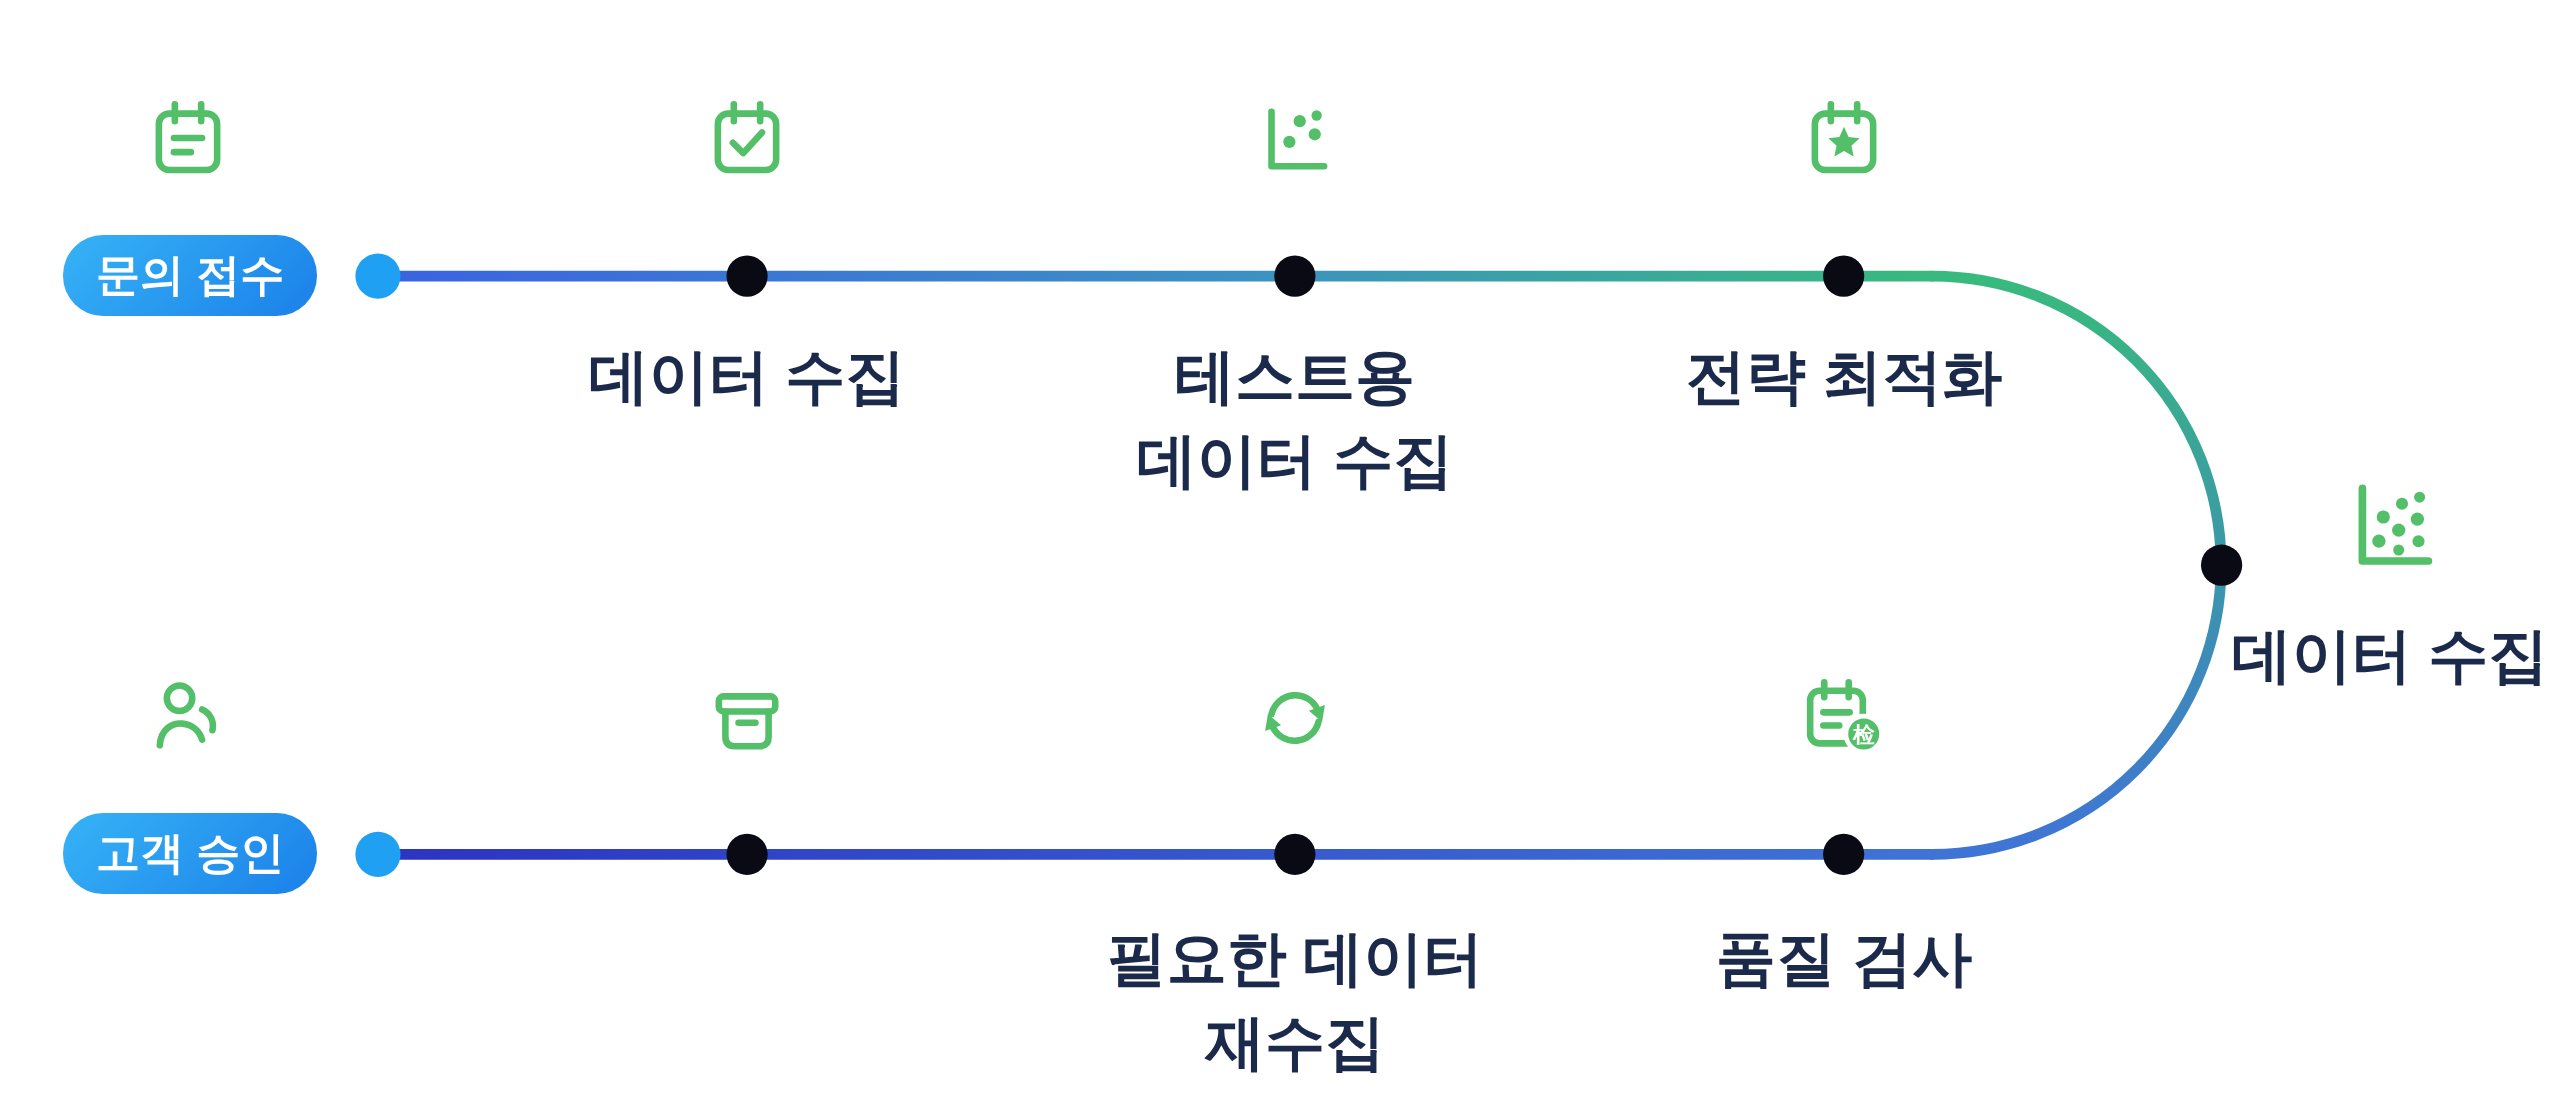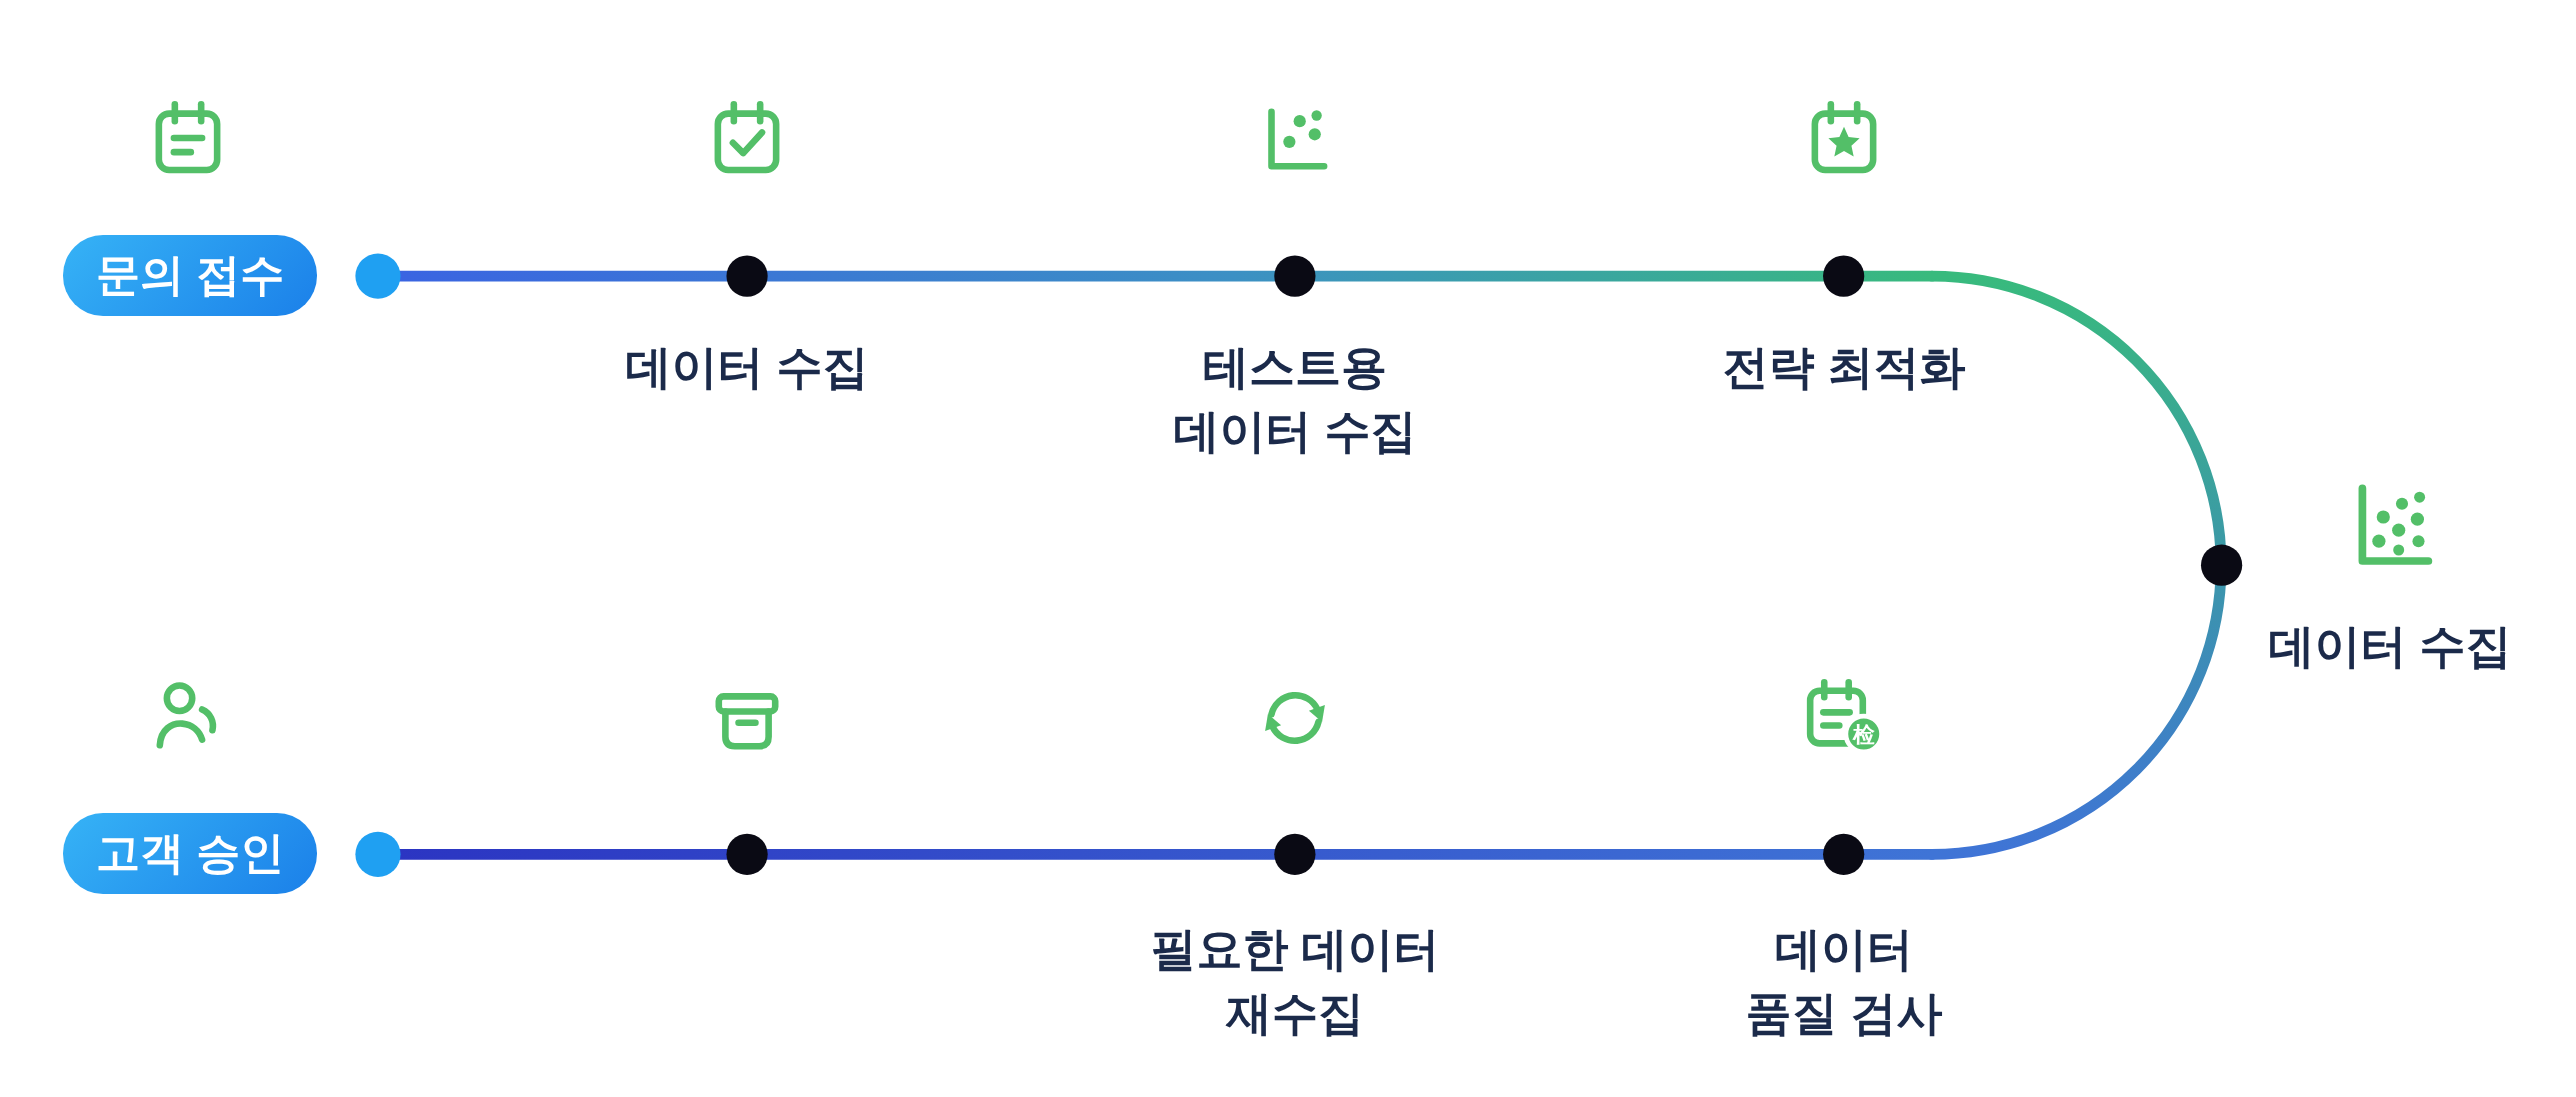--- a/index.html
+++ b/index.html
@@ -36,21 +36,21 @@
   .icon-lg { width: 110px; height: 110px; }
   .icon-svg { stroke: #53BF68; fill: none; stroke-width: 7; stroke-linecap: round; stroke-linejoin: round; }
   .icon-svg .fill { fill: #53BF68; stroke: none; }
   .icon-svg .badge { fill: #53BF68; stroke: #ffffff; stroke-width: 5; }
   .icon-svg text { stroke: none; fill: #ffffff; font-weight: bold; font-size: 23px; font-family: "Liberation Sans", "DejaVu Sans", sans-serif; }
 
   .step-label {
     position: absolute;
     transform: translateX(-50%);
     text-align: center;
-    font-size: 46px;
+    font-size: 60px;
     line-height: 1.4;
     font-weight: 700;
     color: #1B2A4A;
     white-space: nowrap;
   }
   .step-label span { display: block; }
 </style>
 </head>
 <body>
 
@@ -180,18 +180,17 @@
 
   <div class="step-label" style="left:2390px; top:614px;">
     <span>데이터 수집</span>
   </div>
 
   <div class="step-label" style="left:1295px; top:917px;">
     <span>필요한 데이터</span>
     <span>재수집</span>
   </div>
   <div class="step-label" style="left:1844px; top:917px;">
-    <span>데이터</span>
     <span>품질 검사</span>
   </div>
 
 </div>
 
 
 </body></html>

